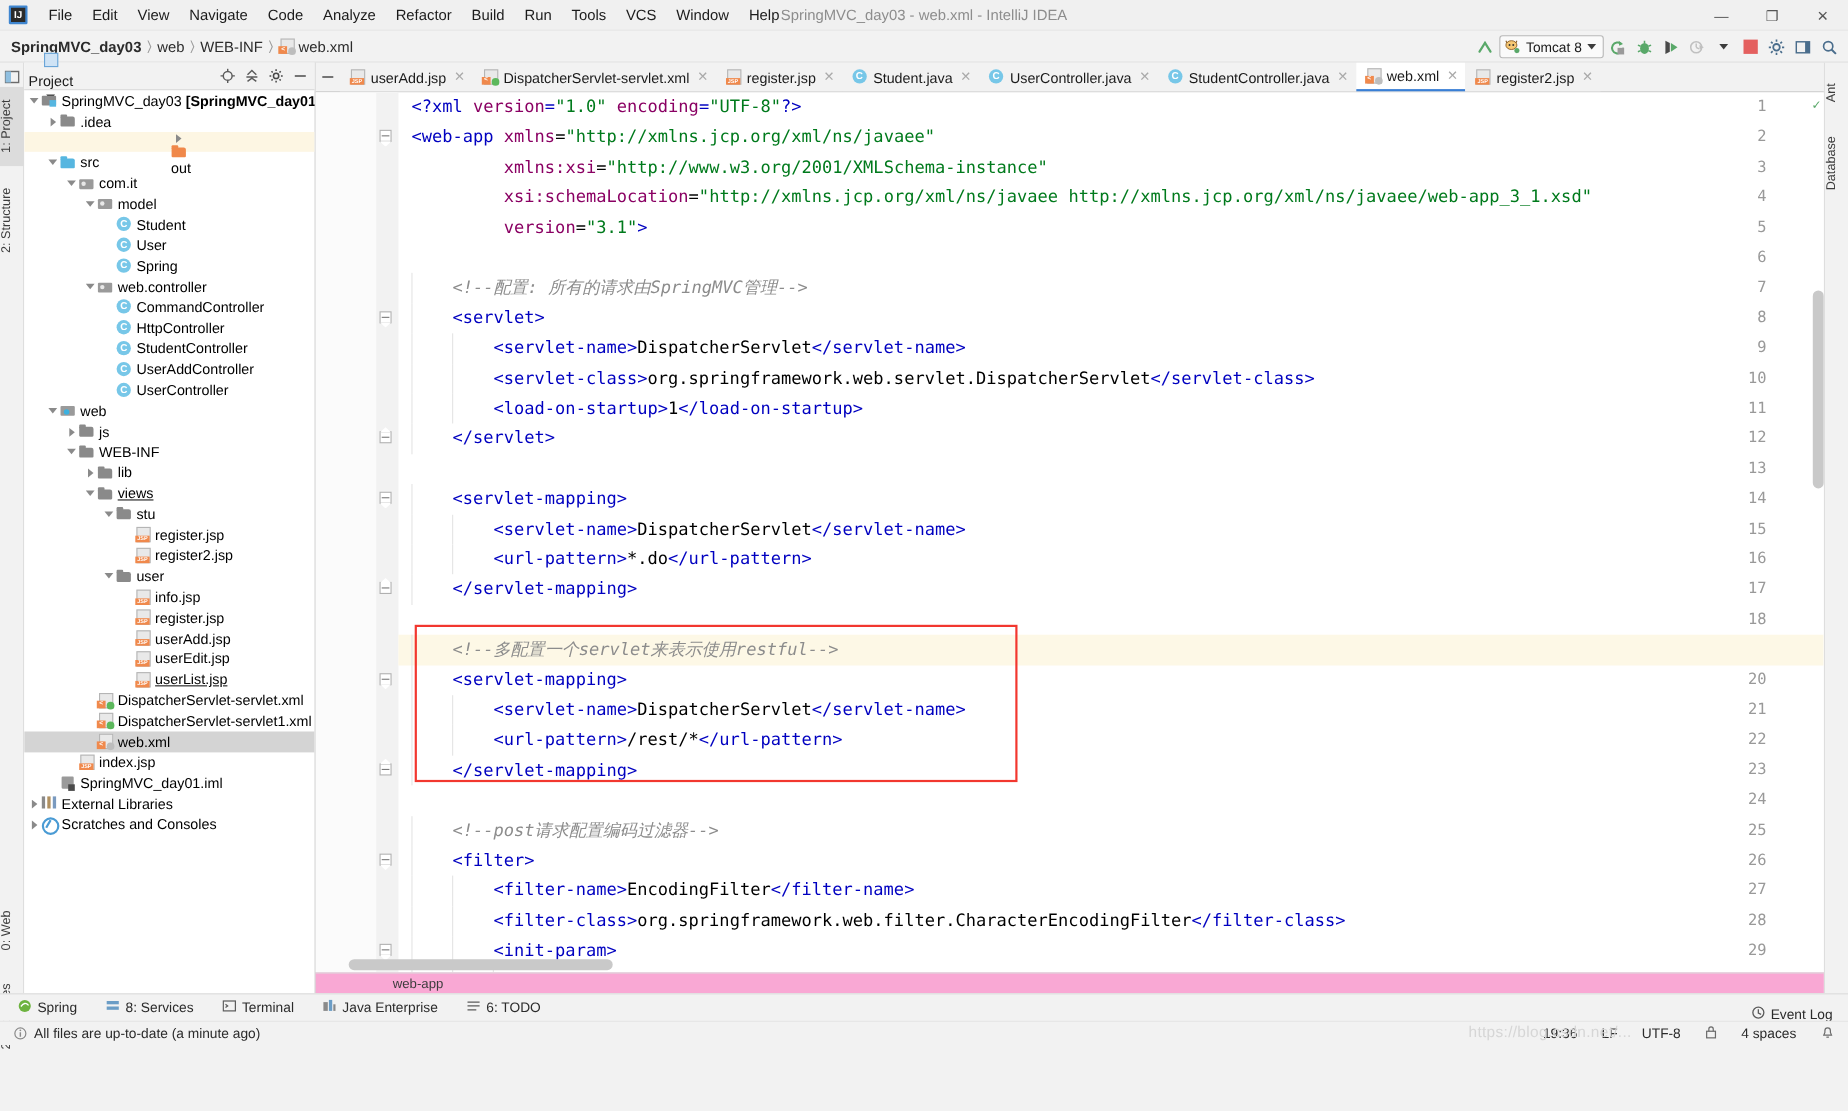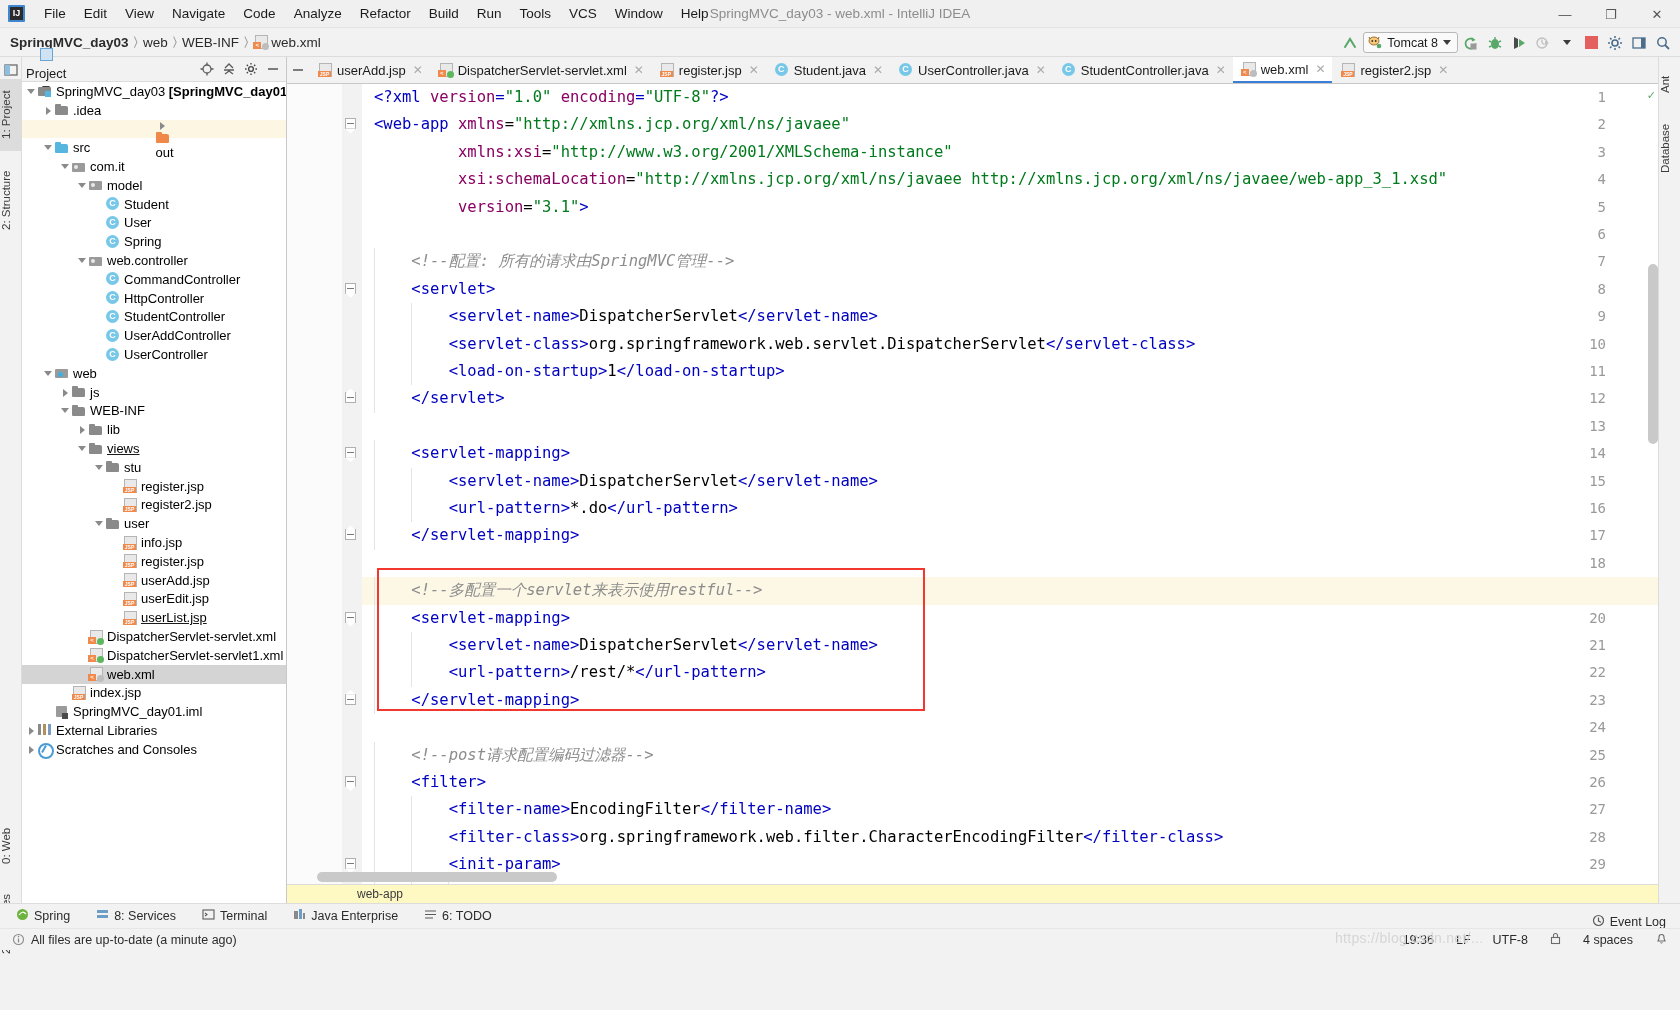--- a/index.html
+++ b/index.html
@@ -199,21 +199,21 @@
   .scroll-v {
     position:absolute; right:0px; top:180px; width:10px; height:180px; background:#c9c9c9; border-radius:5px;
   }
   .scroll-h {
     position:absolute; left:30px; bottom:2px; height:10px; width:240px; background:#c9c9c9; border-radius:5px;
   }
 
   
   .editor-crumb {
     position:absolute; left:287px; top:884px; width:1371px; height:19px;
-    background:#fef9c3; border-top:1px solid #dcdcdc; display:flex; align-items:center;
+    background:#f9a8d4; border-top:1px solid #dcdcdc; display:flex; align-items:center;
     padding-left:70px; font-size:12px; color:#3c3c3c;
   }
 
   
   .bottombar {
     position:absolute; left:0; top:903px; width:1680px; height:25px;
     background:#f2f2f2; border-top:1px solid #dcdcdc; display:flex; align-items:center;
     padding-left:12px; gap:18px;
   }
   .bbtn { display:flex; align-items:center; gap:5px; font-size:12.5px; color:#2b2b2b; padding:2px 4px; }

